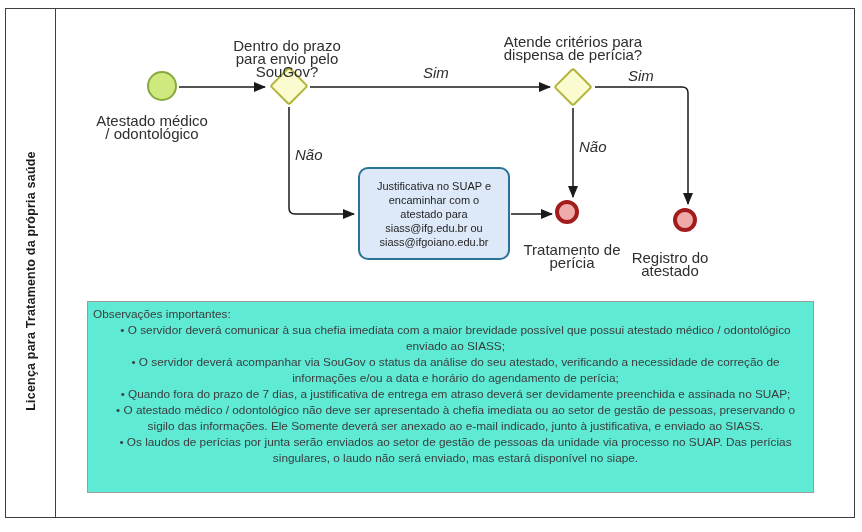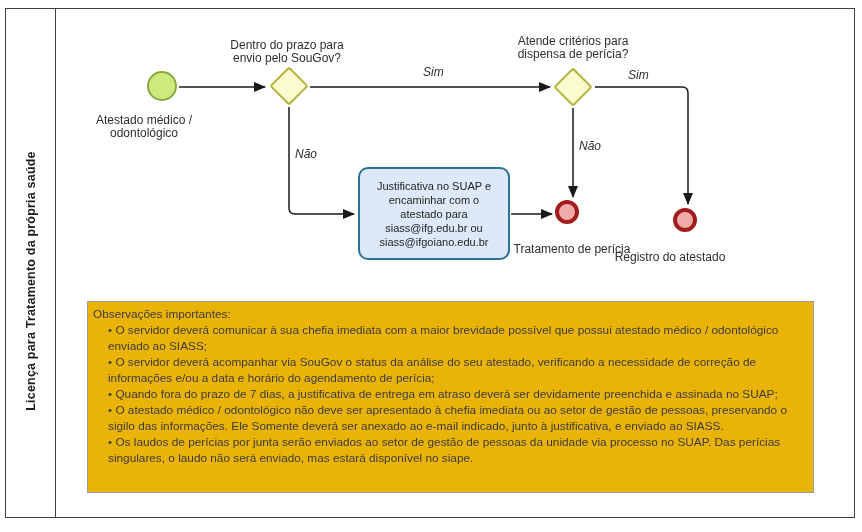--- a/index.html
+++ b/index.html
@@ -44,42 +44,42 @@
 
   .task {
     left: 358px; top: 167px; width: 152px; height: 93px;
     background: #dde9f8; border: 2px solid #2a7296; border-radius: 10px;
     display: flex; align-items: center; justify-content: center;
     text-align: center; font-size: 11px; line-height: 14px; color: #1f1f1f;
     padding: 4px 10px;
   }
 
   .dlabel {
-    position: absolute; font-size: 12px; line-height: 13px; color: #2e2e2e;
+    position: absolute; font-size: 15px; line-height: 13px; color: #2e2e2e;
     text-align: center;
   }
   .lbl-gw1 { left: 217px; top: 39px; width: 140px; }
   .lbl-gw2 { left: 503px; top: 35px; width: 140px; }
-  .lbl-start { left: 84px; top: 114px; width: 120px; }
+  .lbl-start { left: 92px; top: 114px; width: 120px; }
   .lbl-end1 { left: 512px; top: 243px; width: 120px; }
   .lbl-end2 { left: 610px; top: 251px; width: 120px; }
   .lbl-edge { text-align: left; font-style: italic; }
   .lbl-sim1 { left: 423px; top: 66px; }
   .lbl-sim2 { left: 628px; top: 69px; }
   .lbl-nao1 { left: 295px; top: 148px; }
   .lbl-nao2 { left: 579px; top: 140px; }
 
   .obs-box {
     position: absolute; left: 87px; top: 301px; width: 727px; height: 192px;
-    border: 1px solid #9c9c9c; background: #eab308;
+    border: 1px solid #9c9c9c; background: #5eead4;
     font-size: 11.8px; line-height: 16px; color: #3c3c3c;
     padding: 4px 10px 4px 5px;
   }
   .obs-title { margin-bottom: 0; }
-  .obs-item { margin-left: 15px; }
+  .obs-item { margin-left: 15px; text-align: center; }
 </style>
 </head>
 <body>
 
 <div class="pool">
   <div class="lane-band">
     <div class="lane-title">Licença para Tratamento da própria saúde</div>
   </div>
 </div>
 

